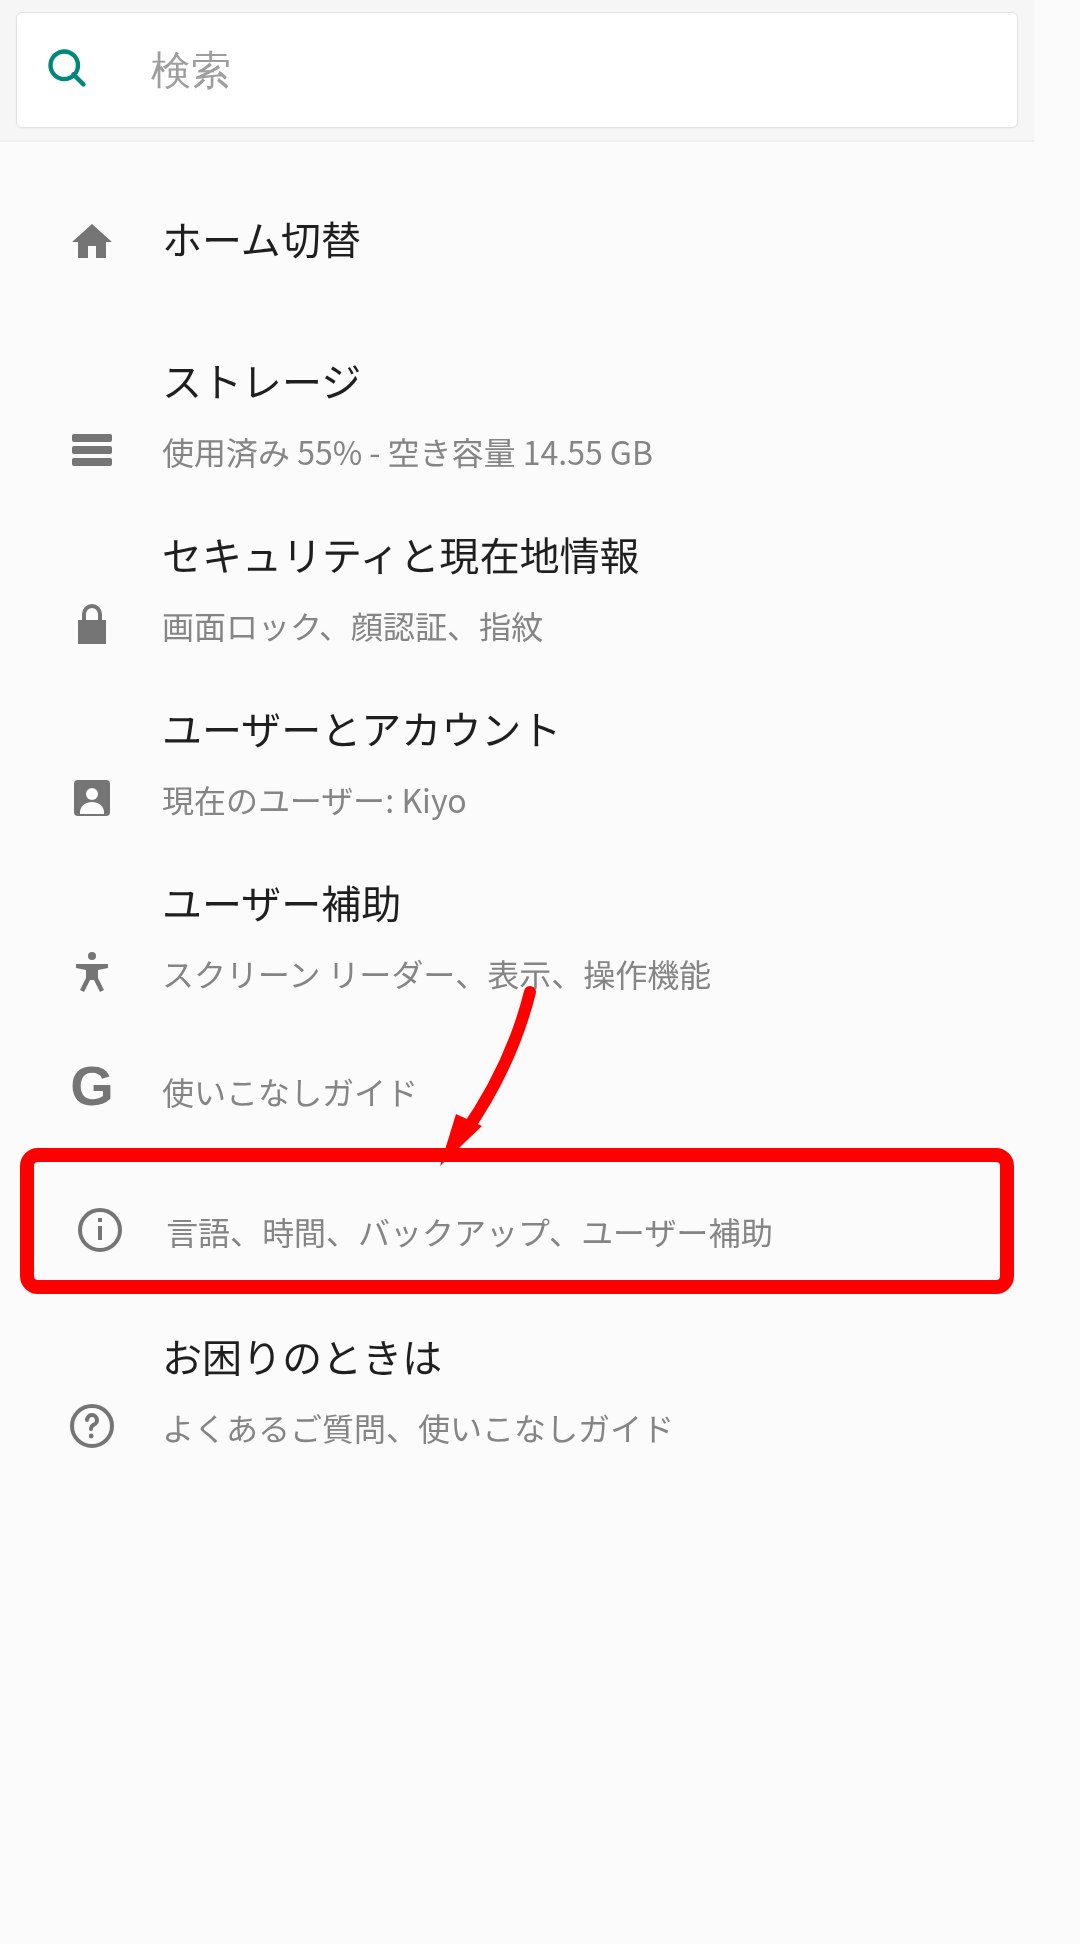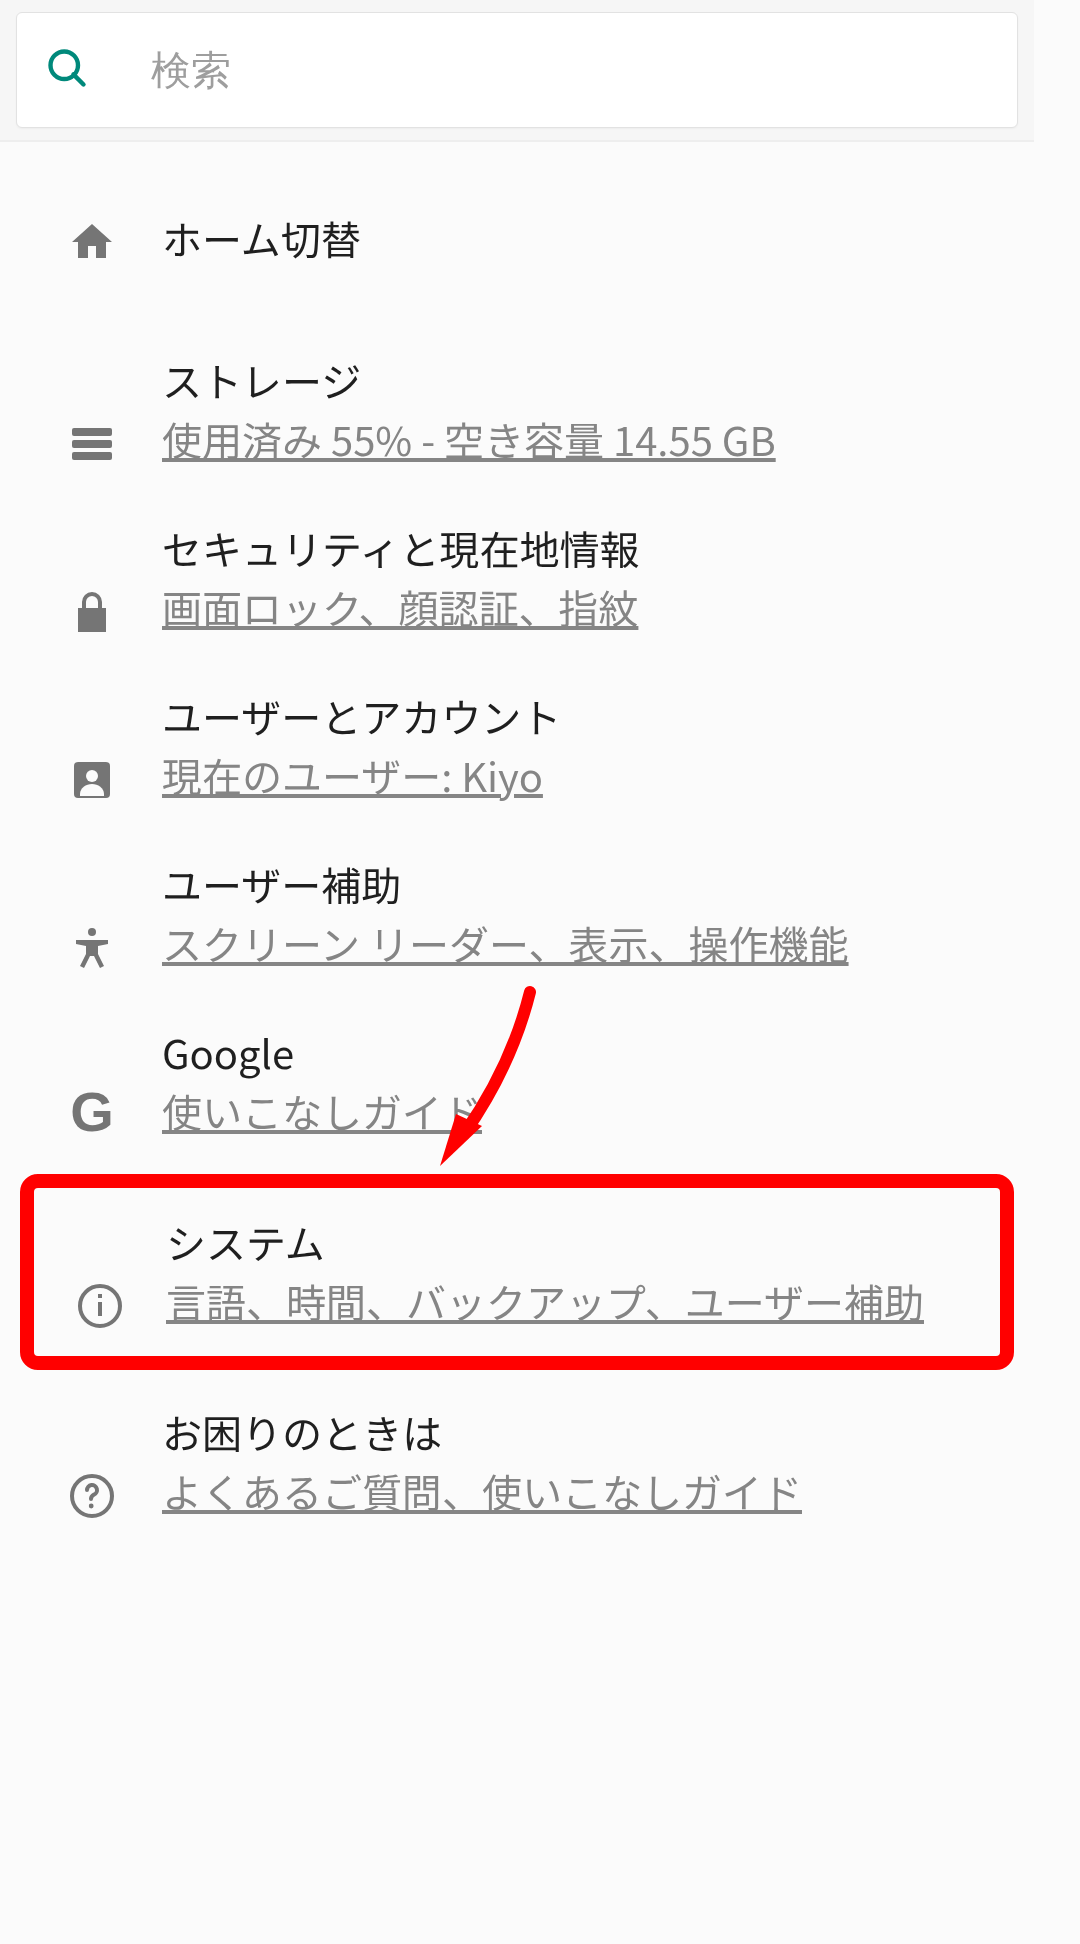--- a/index.html
+++ b/index.html
@@ -61,27 +61,26 @@
     line-height: 1;
   }
   .labels { flex: 1; min-width: 0; padding-right: 20px; }
   .title {
     font-size: 40px;
     font-weight: 400;
     color: #1f1f1f;
     line-height: 1.4;
   }
   .subtitle {
-    font-size: 40px;
+    font-size: 32px;
     color: #858585;
-    margin-top: 2px;
+    margin-top: 20px;
     white-space: nowrap;
     overflow: hidden;
     text-overflow: ellipsis;
-    text-decoration: underline;
   }
 
   
   .item.home { padding-top: 20px; padding-bottom: 60px; }
 
   
   .highlight {
     border: 14px solid #ff0000;
     border-radius: 18px;
     margin: 8px 20px 8px 20px;
@@ -180,36 +179,34 @@
         <div class="title">ユーザー補助</div>
         <div class="subtitle">スクリーン リーダー、表示、操作機能</div>
       </div>
     </div>
 
     <div class="item">
       <span class="icon-slot">
         <span class="google-g">G</span>
       </span>
       <div class="labels">
-        <div class="title">Google</div>
         <div class="subtitle">使いこなしガイド</div>
       </div>
     </div>
 
     <div class="highlight">
       <div class="item">
         <span class="icon-slot">
           <svg viewBox="0 0 24 24">
               <circle cx="12" cy="12" r="10" fill="none" stroke="#757575" stroke-width="2"></circle>
               <rect x="11" y="10" width="2" height="7" fill="#757575"></rect>
               <rect x="11" y="6" width="2" height="2" fill="#757575"></rect>
             </svg>
         </span>
         <div class="labels">
-          <div class="title">システム</div>
           <div class="subtitle">言語、時間、バックアップ、ユーザー補助</div>
         </div>
       </div>
     </div>
 
     <div class="item">
       <span class="icon-slot">
         <svg viewBox="0 0 24 24">
             <circle cx="12" cy="12" r="10" fill="none" stroke="#757575" stroke-width="2"></circle>
             <path d="M9.5 9a2.5 2.5 0 1 1 3.5 2.3c-.9.5-1.5 1-1.5 2.2" fill="none" stroke="#757575" stroke-width="2" stroke-linecap="round"></path>

